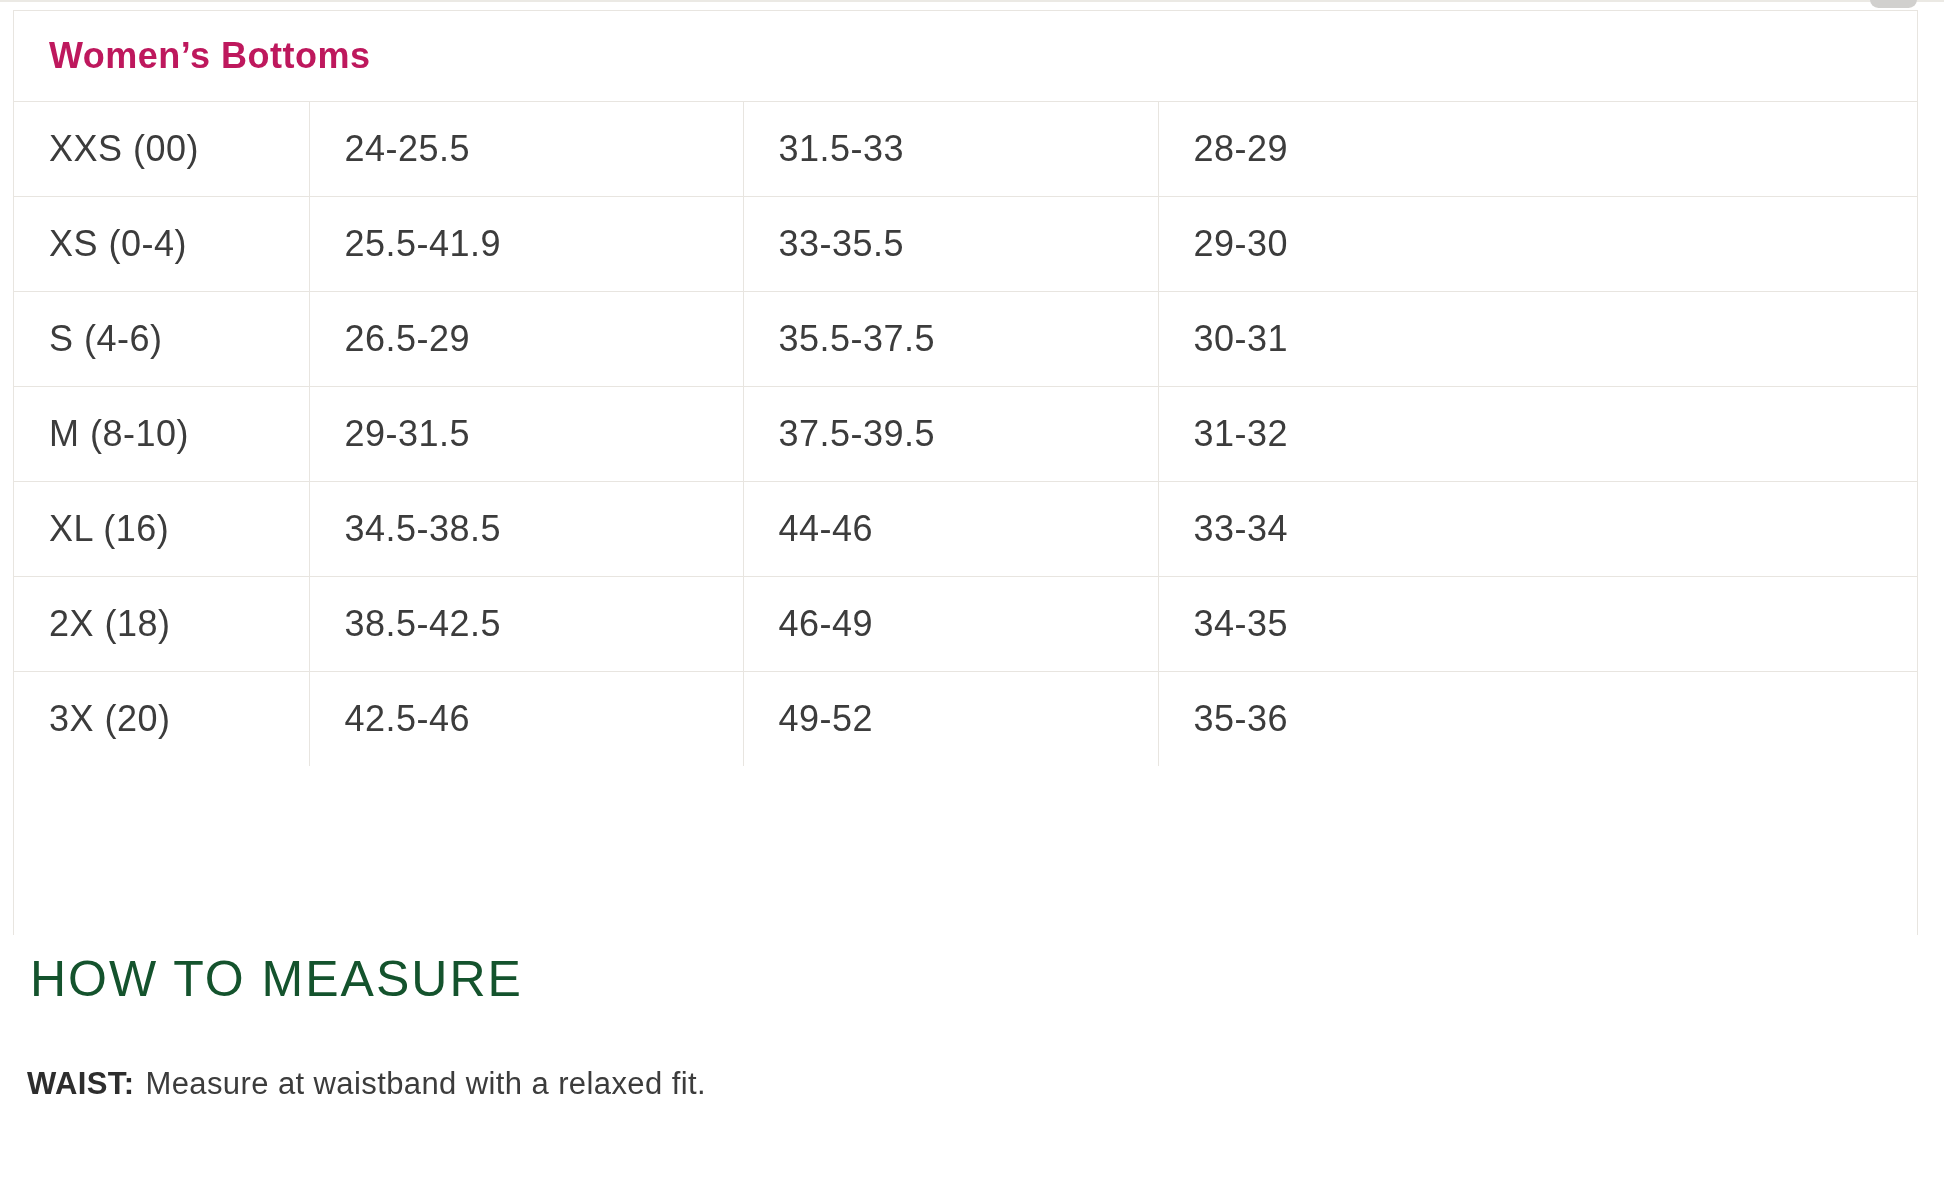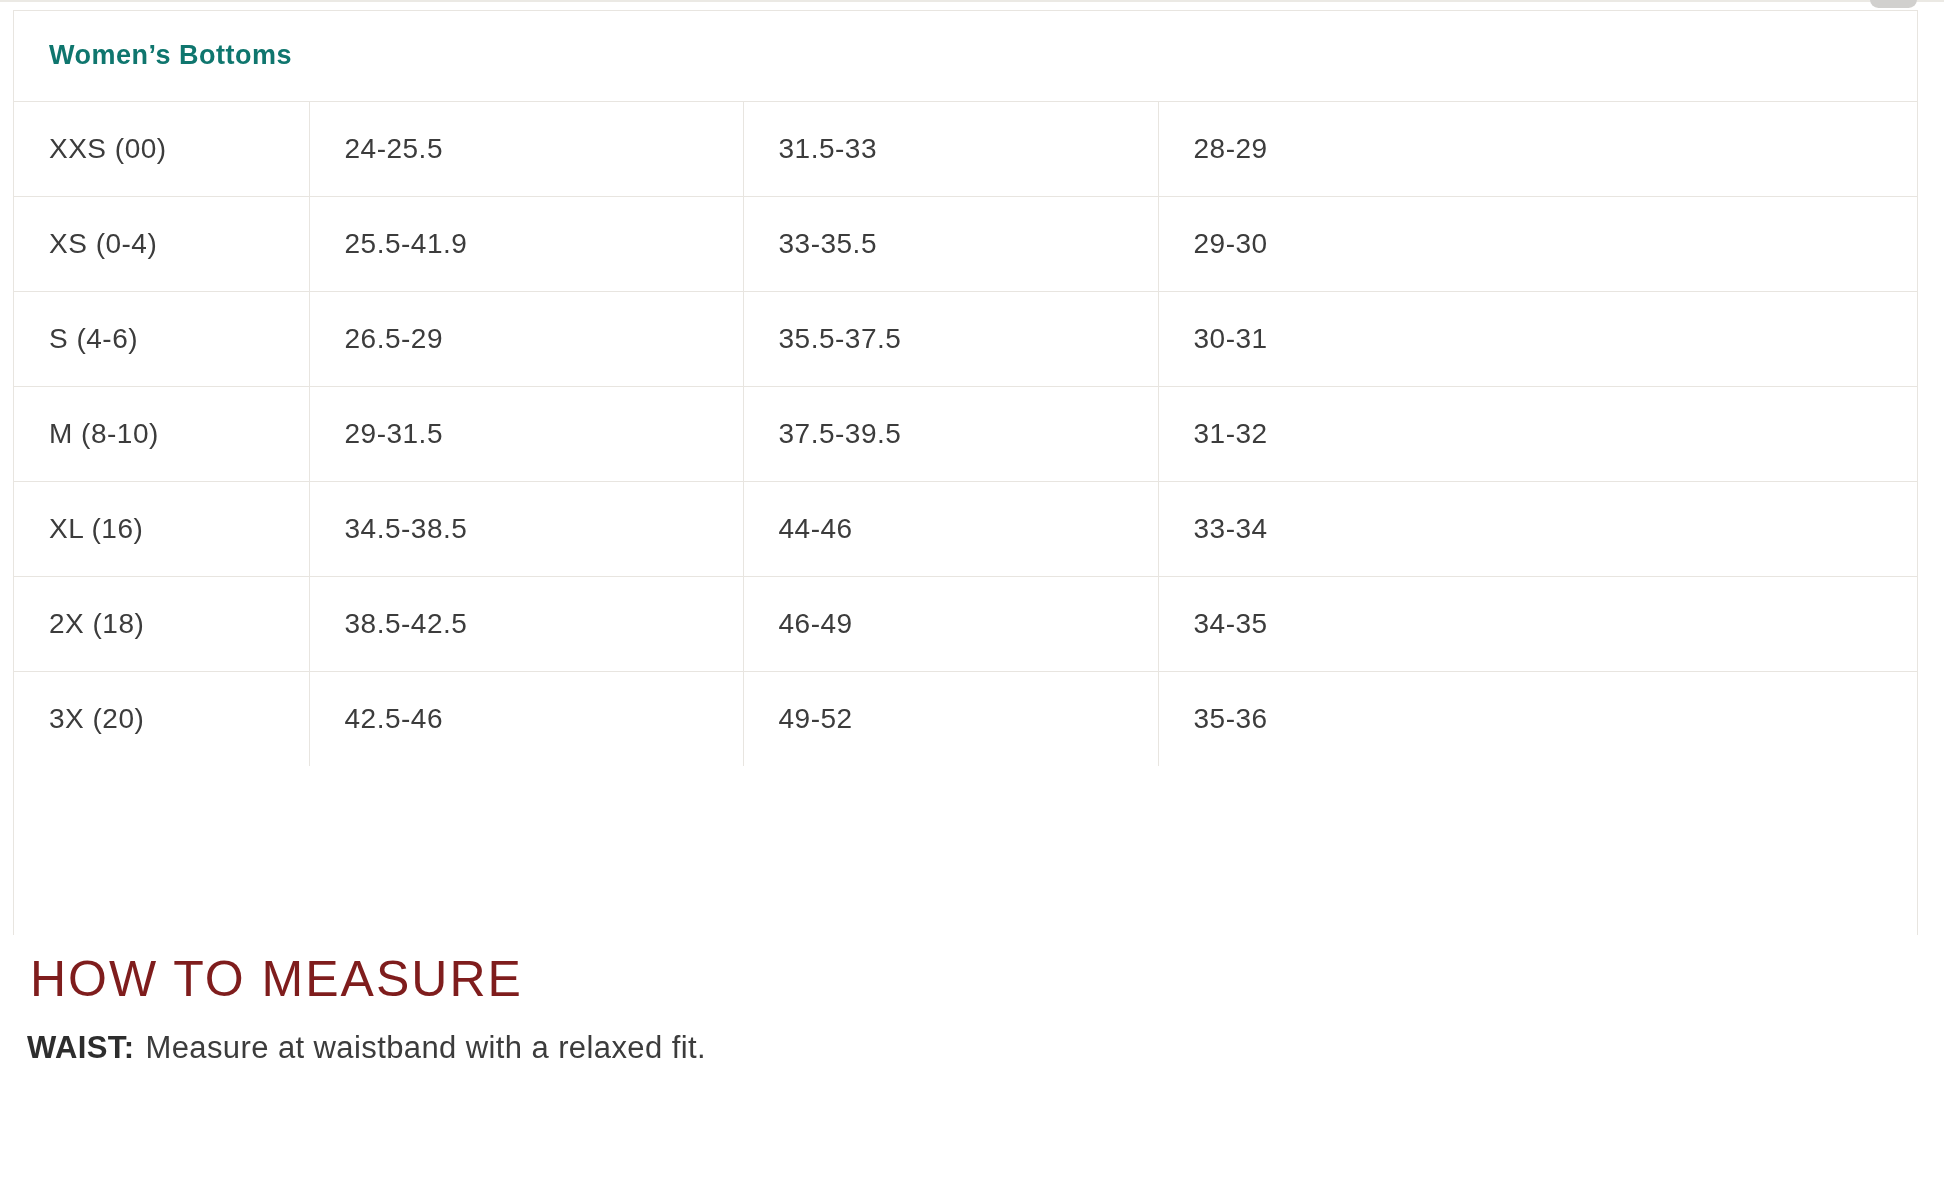--- a/index.html
+++ b/index.html
@@ -36,37 +36,37 @@
   col.c-hips   { width: 415px; }
   col.c-inseam { width: 761px; }
   .size-chart td, .size-chart th {
     text-align: left;
     vertical-align: middle;
     padding: 0 20px 0 35px;
     white-space: nowrap;
   }
   .title-row td {
     height: 90px;
-    font-size: 27px;
+    font-size: 36px;
     font-weight: 700;
-    color: #0f766e;
+    color: #be185d;
     letter-spacing: 0.5px;
   }
   .size-chart th {
     height: 95px;
     font-size: 31px;
     font-weight: 700;
     color: #2d2d2d;
     letter-spacing: 0.5px;
     border-top: 1px solid #e8e5e0;
     border-left: 1px solid #e8e5e0;
   }
   .size-chart td.data-cell {
     height: 95px;
-    font-size: 28px;
+    font-size: 36px;
     font-weight: 400;
     color: #3c3c3c;
     letter-spacing: 0.5px;
     border-top: 1px solid #e8e5e0;
     border-left: 1px solid #e8e5e0;
   }
   .size-chart th:first-child,
   .size-chart td:first-child { border-left: none; }
   .scroll-thumb {
     position: absolute;
@@ -80,23 +80,23 @@
   .howto {
     position: absolute;
     left: 27px;
     top: 953px;
     width: 1890px;
   }
   .howto h2 {
     font-size: 50px;
     font-weight: 400;
     letter-spacing: 2px;
-    color: #7f1d1d;
+    color: #14532d;
     line-height: 1.05;
-    margin: 0 0 24px 3px;
+    margin: 0 0 60px 3px;
   }
   .howto p {
     font-size: 31px;
     font-weight: 400;
     color: #3c3c3c;
     letter-spacing: 0.4px;
     line-height: 1.15;
     margin: 0 0 46px 0;
     white-space: nowrap;
   }

